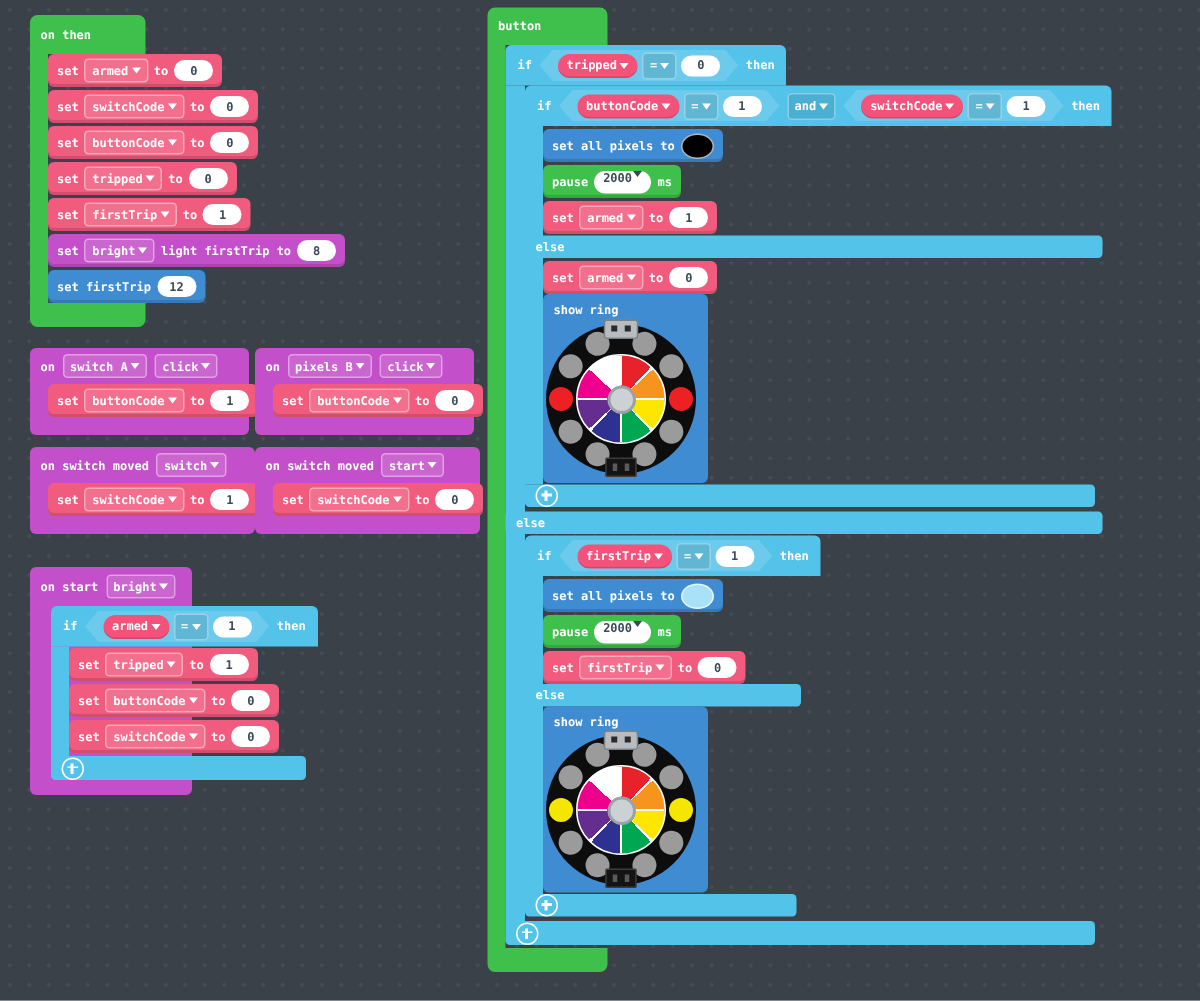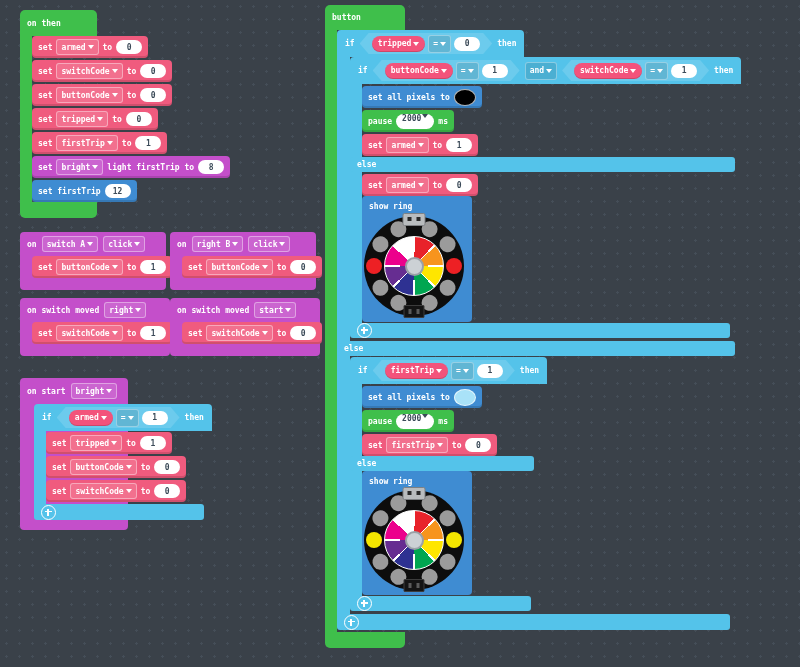--- a/index.html
+++ b/index.html
@@ -152,21 +152,21 @@
         <span class="caret"></span>
       </span>
     <span class="t">to</span>
     <span class="num">1</span>
   </div>
 
   <div class="rect ppl" style="left:170px;top:232px;width:146px;height:58px"></div>
   <div class="hdrtxt" style="left:170px;top:232px;height:24px">
     <span class="t">on</span>
     <span class="fld">
-        <span class="t">right B</span>
+        <span class="t">pixels B</span>
         <span class="caret"></span>
       </span>
     <span class="fld">
         <span class="t">click</span>
         <span class="caret"></span>
       </span>
   </div>
   <div class="blk pnk" style="left:182px;top:256px">
     <span class="t">set</span>
     <span class="fld">
@@ -174,21 +174,21 @@
         <span class="caret"></span>
       </span>
     <span class="t">to</span>
     <span class="num">0</span>
   </div>
 
   <div class="rect ppl" style="left:20px;top:298px;width:150px;height:58px"></div>
   <div class="hdrtxt" style="left:20px;top:298px;height:24px">
     <span class="t">on switch moved</span>
     <span class="fld">
-        <span class="t">right</span>
+        <span class="t">switch</span>
         <span class="caret"></span>
       </span>
   </div>
   <div class="blk pnk" style="left:32px;top:322px">
     <span class="t">set</span>
     <span class="fld">
         <span class="t">switchCode</span>
         <span class="caret"></span>
       </span>
     <span class="t">to</span>

